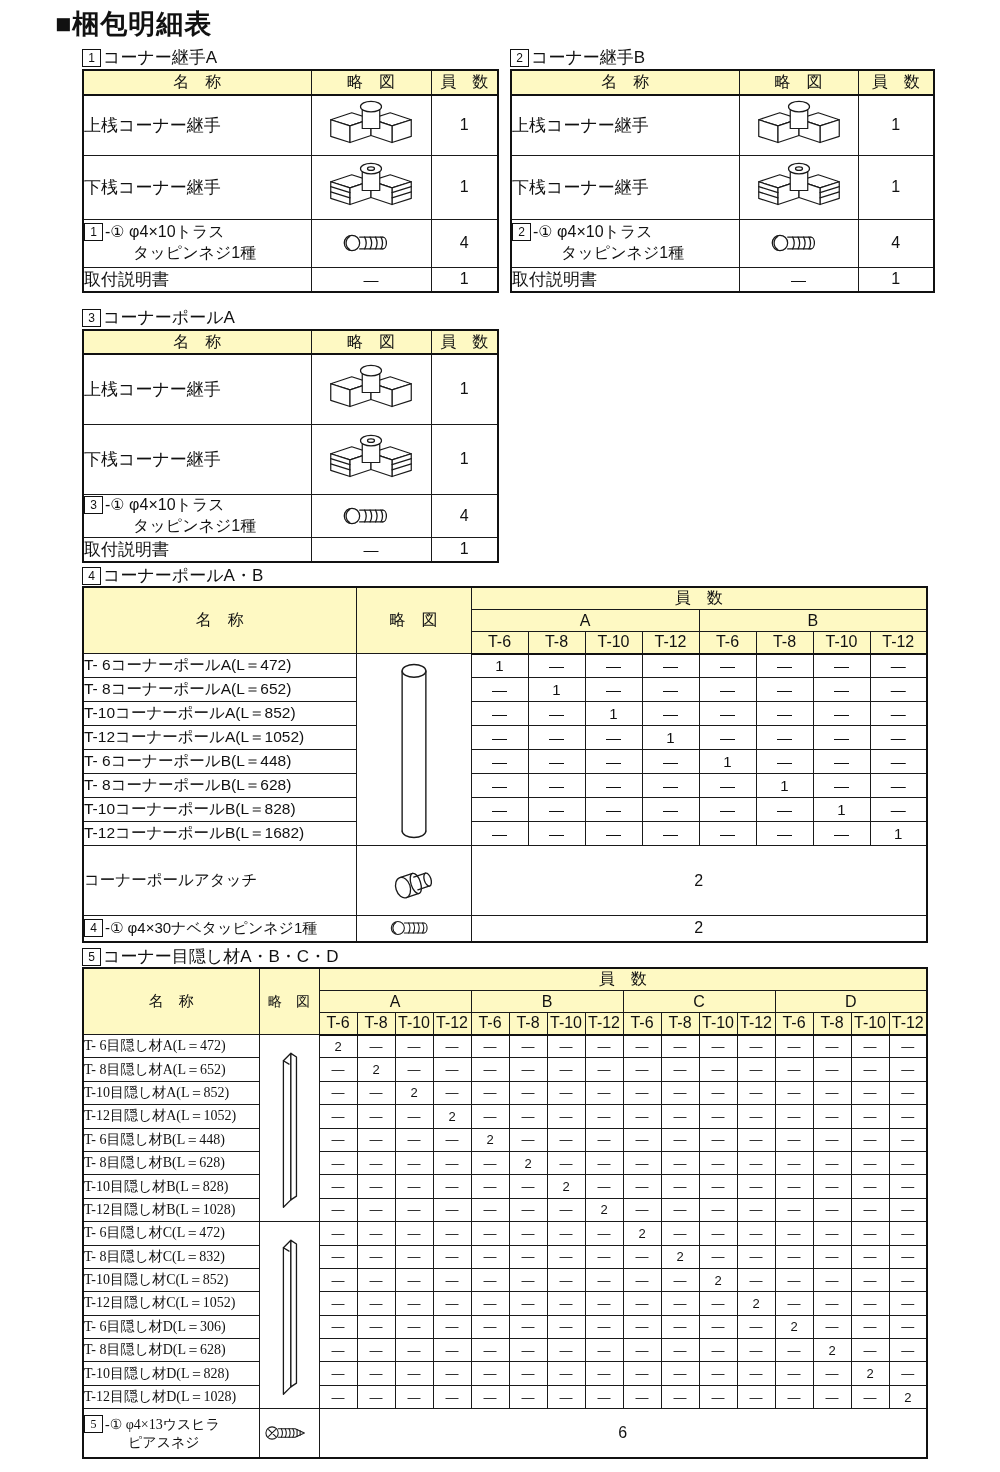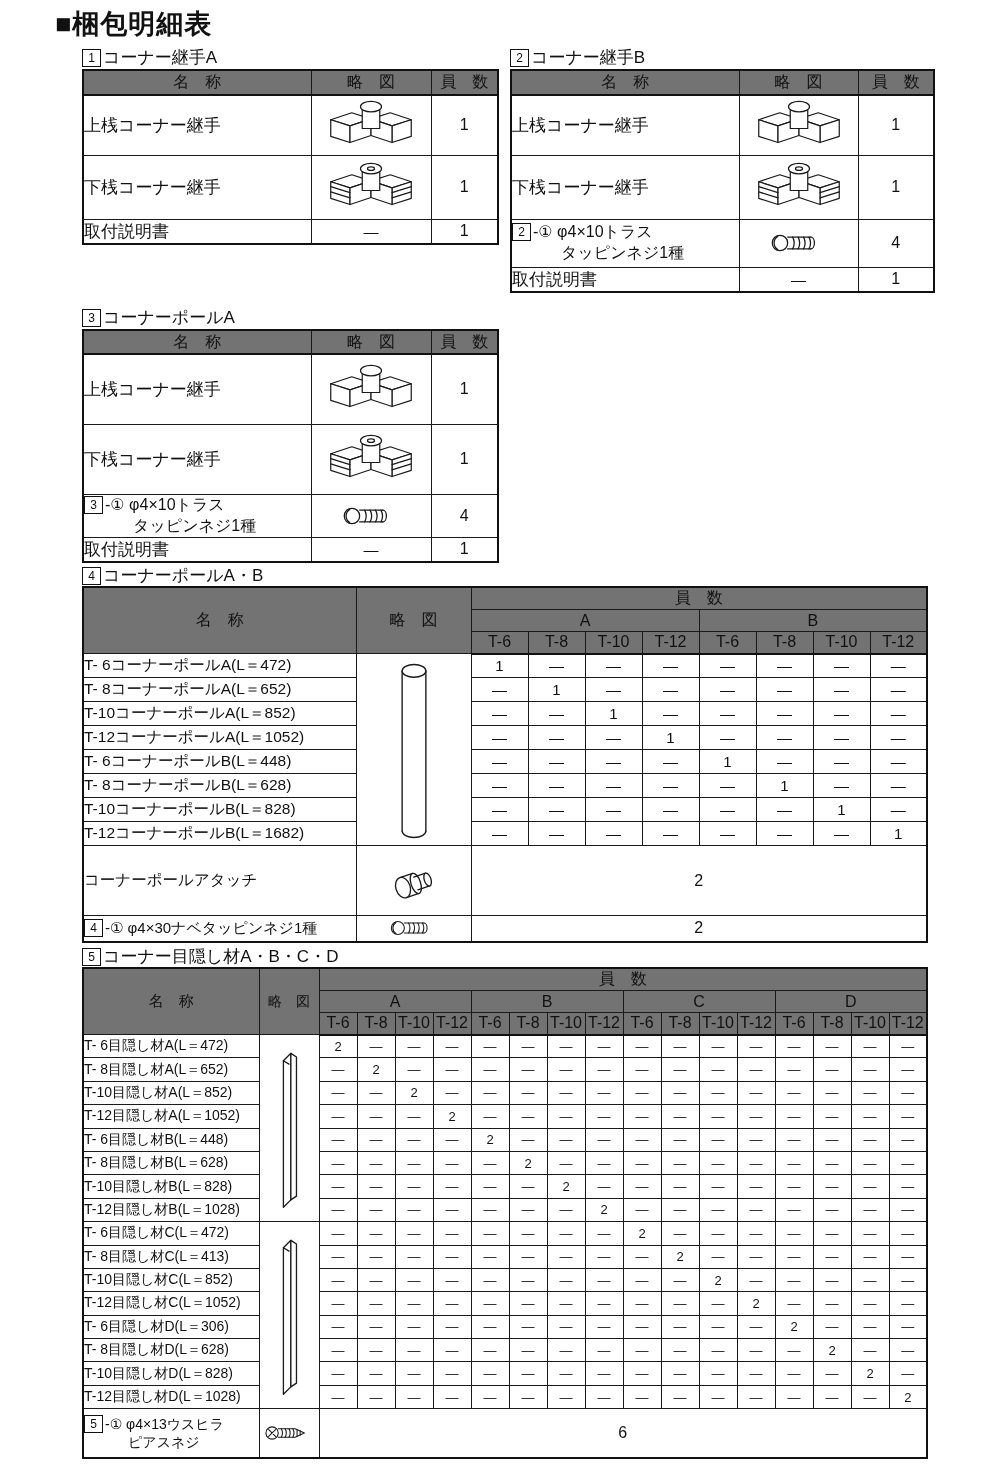--- a/index.html
+++ b/index.html
@@ -4,34 +4,34 @@
 <style>
   html,body{margin:0;padding:0;background:#fff;}
   .sheet{position:relative;width:1000px;height:1472px;background:#fff;overflow:hidden;
          font-family:"Liberation Sans","DejaVu Sans",sans-serif;color:#111;}
   .page-title{position:absolute;left:55px;top:6px;font-size:27px;font-weight:bold;letter-spacing:1px;}
   .tlabel{position:absolute;font-size:17px;white-space:nowrap;}
   .numbox{display:inline-block;min-width:15px;height:16px;line-height:16px;border:1.5px solid #111;
           text-align:center;font-size:12px;padding:0 1px;margin-right:2px;vertical-align:1px;background:#fff;}
   table.tbl{position:absolute;border-collapse:collapse;table-layout:fixed;background:#fff;border:2.5px solid #111;}
   .tbl th,.tbl td{border:1.5px solid #1a1a1a;padding:0;overflow:hidden;white-space:nowrap;vertical-align:middle;}
-  .tbl th{background:#737373;font-weight:normal;font-size:16px;text-align:center;}
+  .tbl th{background:#fef9c3;font-weight:normal;font-size:16px;text-align:center;}
   .tbl thead tr:last-child th{border-bottom:2.5px solid #111;}
   .name-cell{text-align:left;padding:1px 3px 1px 7px;font-size:17px;}
   .sketch-cell{text-align:center;}
   .qty-cell{text-align:center;font-size:16px;}
   .qty-merge{text-align:center;font-size:16px;}
   .dash{font-size:15px;text-align:center;}
   .line2{margin-left:49px;}
   .gh{font-size:15px;}
   .shm{font-size:15px;}
   .shs{font-size:12.5px;}
   .f155{font-size:15.5px;}
   .f15{font-size:15px;}
-  .f14{font-size:14px;padding-left:5px;}
+  .f14{font-size:14px;padding-left:5px;font-family:Liberation Serif, serif;}
   .qv15{font-size:15px;}
   .qv13{font-size:13px;}
   svg.sk{fill:#fff;stroke:#1a1a1a;stroke-width:1.4;stroke-linejoin:round;stroke-linecap:round;display:inline-block;vertical-align:middle;}
   .joint-svg{width:94px;height:56px;}
   .screw-svg{width:58px;height:24px;}
   .screw-sm-svg{width:50px;height:20px;}
   .attach-svg{width:56px;height:44px;}
   .pole-svg{width:34px;height:180px;}
   .angle-svg{width:28px;height:166px;}
 </style>
@@ -126,20 +126,30 @@
             </svg></td>
         <td class="qty-cell">1</td>
       </tr>
       <tr style="height:64px">
         <td class="name-cell">下桟コーナー継手</td>
         <td class="sketch-cell"><svg class="sk joint-svg" viewBox="0 0 104 64">
               <use href="#sym-joint-lower"></use>
             </svg></td>
         <td class="qty-cell">1</td>
       </tr>
+      <tr style="height:48px">
+        <td class="name-cell" style="font-size:16px">
+          <span class="numbox">1</span><span>-① φ4×10トラス</span>
+          <div class="line2">タッピンネジ1種</div>
+        </td>
+        <td class="sketch-cell"><svg class="sk screw-svg" viewBox="0 0 64 26">
+              <use href="#sym-screw"></use>
+            </svg></td>
+        <td class="qty-cell">4</td>
+      </tr>
       <tr style="height:24px">
         <td class="name-cell">取付説明書</td>
         <td class="dash">—</td>
         <td class="qty-cell">1</td>
       </tr>
     </tbody>
   </table>
 
   <div class="tlabel" style="left:510px;top:46px">
     <span class="numbox">2</span><span>コーナー継手B</span>
@@ -616,21 +626,21 @@
           <td class="qty-cell qv13">2</td>
           <td class="qty-cell qv13">—</td>
           <td class="qty-cell qv13">—</td>
           <td class="qty-cell qv13">—</td>
           <td class="qty-cell qv13">—</td>
           <td class="qty-cell qv13">—</td>
           <td class="qty-cell qv13">—</td>
           <td class="qty-cell qv13">—</td>
         </tr>
         <tr style="height: 23.4px;">
-          <td class="name-cell f14">T- 8目隠し材C(L＝413)</td>
+          <td class="name-cell f14">T- 8目隠し材C(L＝832)</td>
           <td class="qty-cell qv13">—</td>
           <td class="qty-cell qv13">—</td>
           <td class="qty-cell qv13">—</td>
           <td class="qty-cell qv13">—</td>
           <td class="qty-cell qv13">—</td>
           <td class="qty-cell qv13">—</td>
           <td class="qty-cell qv13">—</td>
           <td class="qty-cell qv13">—</td>
           <td class="qty-cell qv13">—</td>
           <td class="qty-cell qv13">2</td>

